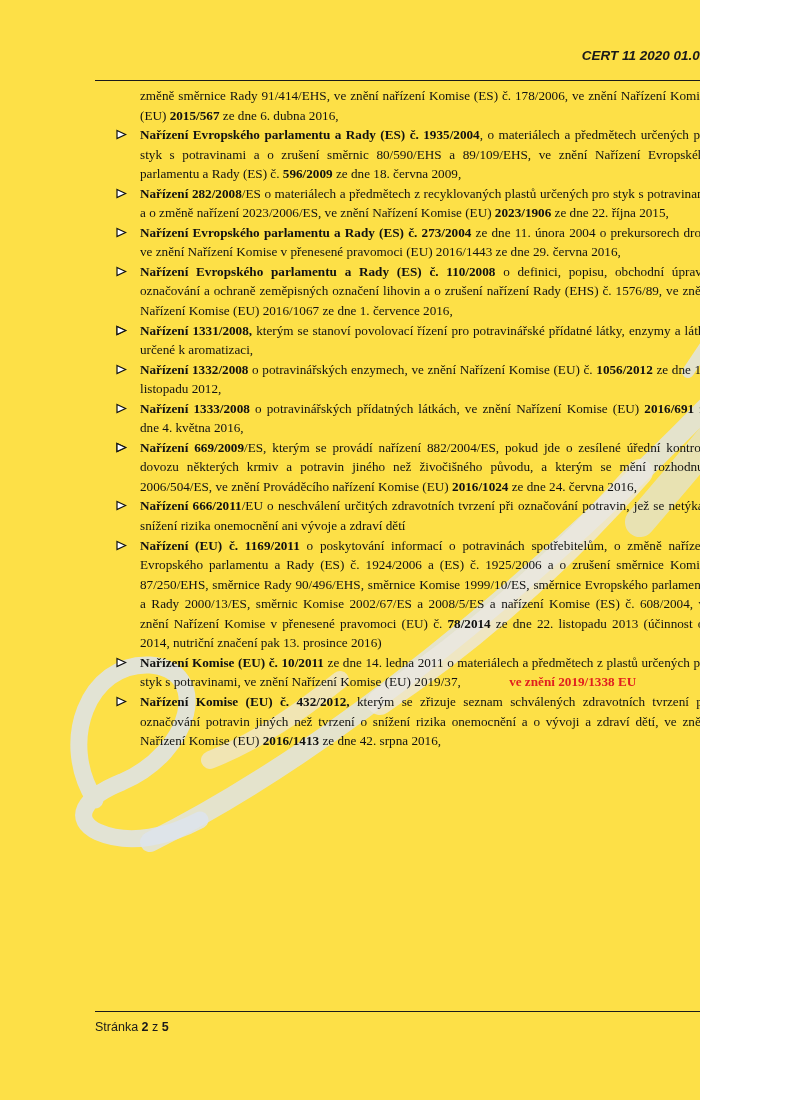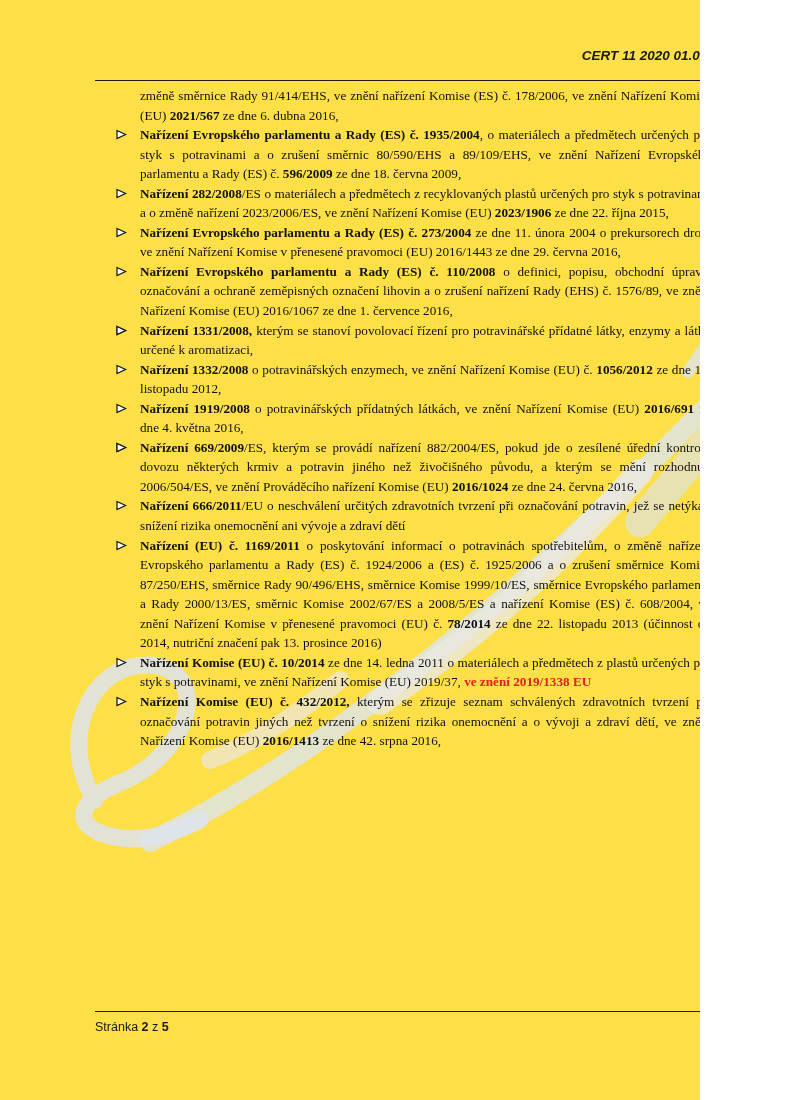--- a/index.html
+++ b/index.html
@@ -67,21 +67,21 @@
   .bullet-marker {
     position: absolute;
     left: 21px;
     top: 4px;
     width: 11px;
     height: 11px;
     display: inline-block;
   }
   .bullet-marker svg { display: block; }
   .seg-bold { font-weight: bold; }
-  .seg-red { color: var(--accent-red, #e01f1f); }
+  .seg-red { color: var(--accent-red, #e01f1f); margin-left: 45px; }
   .footer-text {
     position: absolute;
     top: 1020px;
     left: 95px;
     width: 616px;
     text-align: left;
     font-family: "Liberation Sans", sans-serif;
     font-size: 12.5px;
     color: #1a1a1a;
     z-index: 2;
@@ -104,21 +104,21 @@
         <path d="M 716 384 L 744 342" stroke="#dde3ed" stroke-width="12" opacity="0.8"></path>
         <path d="M 744 396 L 772 354" stroke="#dde3ed" stroke-width="12" opacity="0.8"></path>
       </g>
     </svg>
   </div>
 
   <div class="header-text">CERT 11 2020 01.01.</div>
   <hr class="rule top-rule">
 
   <div class="doc-body">
-    <p class="intro"><span>změně směrnice Rady 91/414/EHS, ve znění nařízení Komise (ES) č. 178/2006, ve znění Nařízení Komise (EU) </span><span class="seg-bold">2021/567</span><span> ze dne 6. dubna 2016,</span></p>
+    <p class="intro"><span>změně směrnice Rady 91/414/EHS, ve znění nařízení Komise (ES) č. 178/2006, ve znění Nařízení Komise (EU) </span><span class="seg-bold">2015/567</span><span> ze dne 6. dubna 2016,</span></p>
     <ul class="reg-list">
         <li><span class="bullet-marker">
             <svg width="11" height="11" viewBox="0 0 11 11">
               <path d="M1 1.5 L9.6 5.5 L1 9.5 Z" fill="#ffffff" stroke="#111111" stroke-width="1.2" stroke-linejoin="miter"></path>
             </svg>
           </span><span><span class="seg-bold">Nařízení Evropského parlamentu a Rady (ES) č. 1935/2004</span><span>, o materiálech a předmětech určených pro styk s potravinami a o zrušení směrnic 80/590/EHS a 89/109/EHS, ve znění Nařízení Evropského parlamentu a Rady (ES) č. </span><span class="seg-bold">596/2009</span><span> ze dne 18. června 2009,</span></span></li>
         <li><span class="bullet-marker">
             <svg width="11" height="11" viewBox="0 0 11 11">
               <path d="M1 1.5 L9.6 5.5 L1 9.5 Z" fill="#ffffff" stroke="#111111" stroke-width="1.2" stroke-linejoin="miter"></path>
             </svg>
@@ -145,21 +145,21 @@
           </span><span><span class="seg-bold">Nařízení 1331/2008,</span><span> kterým se stanoví povolovací řízení pro potravinářské přídatné látky, enzymy a látky určené k aromatizaci,</span></span></li>
         <li><span class="bullet-marker">
             <svg width="11" height="11" viewBox="0 0 11 11">
               <path d="M1 1.5 L9.6 5.5 L1 9.5 Z" fill="#ffffff" stroke="#111111" stroke-width="1.2" stroke-linejoin="miter"></path>
             </svg>
           </span><span><span class="seg-bold">Nařízení 1332/2008</span><span> o potravinářských enzymech, ve znění Nařízení Komise (EU) č. </span><span class="seg-bold">1056/2012</span><span> ze dne 12. listopadu 2012,</span></span></li>
         <li><span class="bullet-marker">
             <svg width="11" height="11" viewBox="0 0 11 11">
               <path d="M1 1.5 L9.6 5.5 L1 9.5 Z" fill="#ffffff" stroke="#111111" stroke-width="1.2" stroke-linejoin="miter"></path>
             </svg>
-          </span><span><span class="seg-bold">Nařízení 1919/2008</span><span> o potravinářských přídatných látkách, ve znění Nařízení Komise (EU) </span><span class="seg-bold">2016/691</span><span> ze dne 4. května 2016,</span></span></li>
+          </span><span><span class="seg-bold">Nařízení 1333/2008</span><span> o potravinářských přídatných látkách, ve znění Nařízení Komise (EU) </span><span class="seg-bold">2016/691</span><span> ze dne 4. května 2016,</span></span></li>
         <li><span class="bullet-marker">
             <svg width="11" height="11" viewBox="0 0 11 11">
               <path d="M1 1.5 L9.6 5.5 L1 9.5 Z" fill="#ffffff" stroke="#111111" stroke-width="1.2" stroke-linejoin="miter"></path>
             </svg>
           </span></li>
         <li><span class="bullet-marker">
             <svg width="11" height="11" viewBox="0 0 11 11">
               <path d="M1 1.5 L9.6 5.5 L1 9.5 Z" fill="#ffffff" stroke="#111111" stroke-width="1.2" stroke-linejoin="miter"></path>
             </svg>
           </span><span><span class="seg-bold">Nařízení 669/2009</span><span>/ES, kterým se provádí nařízení 882/2004/ES, pokud jde o zesílené úřední kontroly dovozu některých krmiv a potravin jiného než živočišného původu, a kterým se mění rozhodnutí 2006/504/ES, ve znění Prováděcího nařízení Komise (EU) </span><span class="seg-bold">2016/1024</span><span> ze dne 24. června 2016,</span></span></li>
@@ -170,21 +170,21 @@
           </span><span><span class="seg-bold">Nařízení 666/2011</span><span>/EU o neschválení určitých zdravotních tvrzení při označování potravin, jež se netýkají snížení rizika onemocnění ani vývoje a zdraví dětí</span></span></li>
         <li><span class="bullet-marker">
             <svg width="11" height="11" viewBox="0 0 11 11">
               <path d="M1 1.5 L9.6 5.5 L1 9.5 Z" fill="#ffffff" stroke="#111111" stroke-width="1.2" stroke-linejoin="miter"></path>
             </svg>
           </span><span><span class="seg-bold">Nařízení (EU) č. 1169/2011</span><span>  o poskytování informací o potravinách spotřebitelům, o změně nařízení Evropského parlamentu a Rady (ES) č. 1924/2006 a (ES) č. 1925/2006 a o zrušení směrnice Komise 87/250/EHS, směrnice Rady 90/496/EHS, směrnice Komise 1999/10/ES, směrnice Evropského parlamentu a Rady 2000/13/ES, směrnic Komise 2002/67/ES a 2008/5/ES a nařízení Komise (ES) č. 608/2004, ve znění Nařízení Komise v přenesené pravomoci (EU) č. </span><span class="seg-bold">78/2014</span><span> ze dne 22. listopadu 2013 (účinnost od 2014, nutriční značení pak 13. prosince 2016)</span></span></li>
         <li><span class="bullet-marker">
             <svg width="11" height="11" viewBox="0 0 11 11">
               <path d="M1 1.5 L9.6 5.5 L1 9.5 Z" fill="#ffffff" stroke="#111111" stroke-width="1.2" stroke-linejoin="miter"></path>
             </svg>
-          </span><span><span class="seg-bold">Nařízení Komise (EU) č. 10/2014</span><span> ze dne 14. ledna 2011 o materiálech a předmětech z plastů určených pro styk s potravinami, ve znění Nařízení Komise (EU) 2019/37, </span><span class="seg-bold seg-red">ve znění 2019/1338 EU</span></span></li>
+          </span><span><span class="seg-bold">Nařízení Komise (EU) č. 10/2011</span><span> ze dne 14. ledna 2011 o materiálech a předmětech z plastů určených pro styk s potravinami, ve znění Nařízení Komise (EU) 2019/37, </span><span class="seg-bold seg-red">ve znění 2019/1338 EU</span></span></li>
         <li><span class="bullet-marker">
             <svg width="11" height="11" viewBox="0 0 11 11">
               <path d="M1 1.5 L9.6 5.5 L1 9.5 Z" fill="#ffffff" stroke="#111111" stroke-width="1.2" stroke-linejoin="miter"></path>
             </svg>
           </span><span><span class="seg-bold">Nařízení Komise (EU) č. 432/2012,</span><span> kterým se zřizuje seznam schválených zdravotních tvrzení při označování potravin jiných než tvrzení o snížení rizika onemocnění a o vývoji a zdraví dětí, ve znění Nařízení Komise (EU) </span><span class="seg-bold">2016/1413</span><span> ze dne 42. srpna 2016,</span></span></li>
       </ul>
   </div>
 
   <hr class="rule bottom-rule">
   <div class="footer-text"><span>Stránka </span><span class="seg-bold">2</span><span> z </span><span class="seg-bold">5</span></div>

